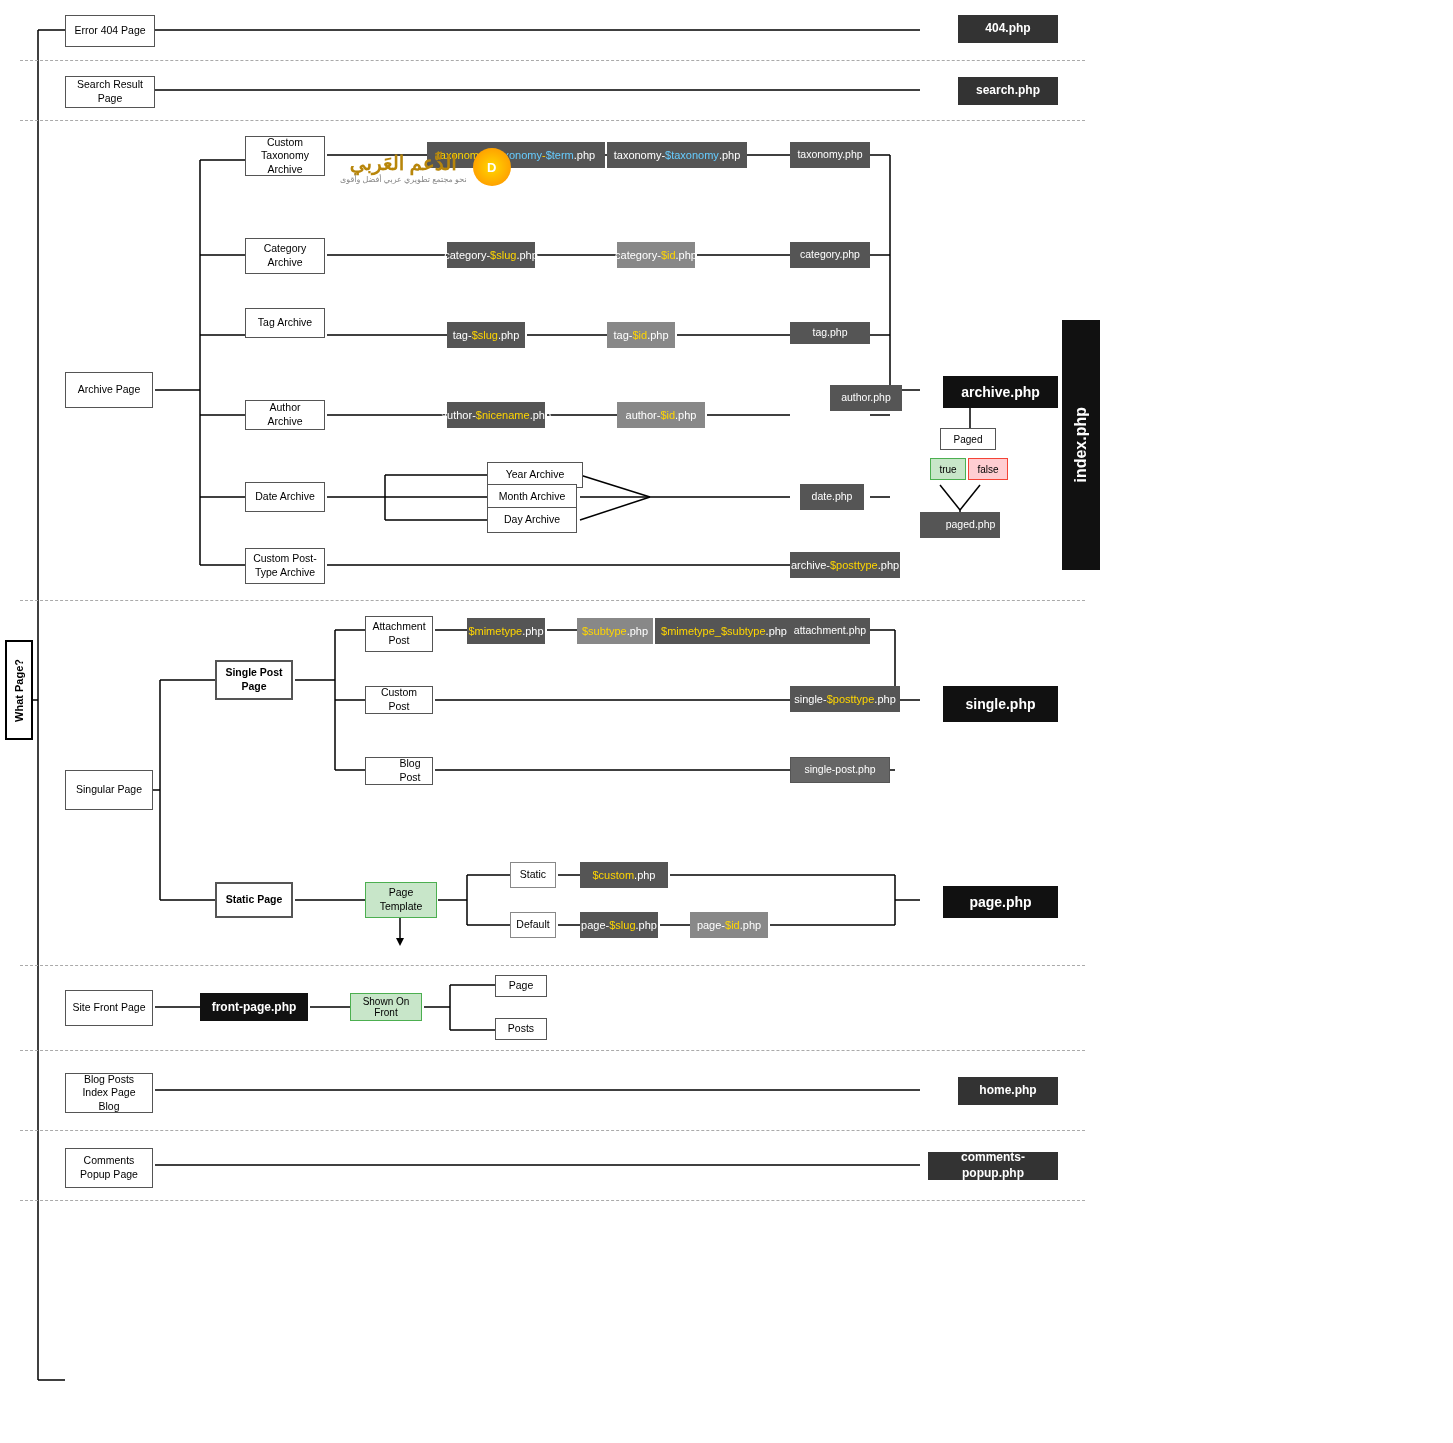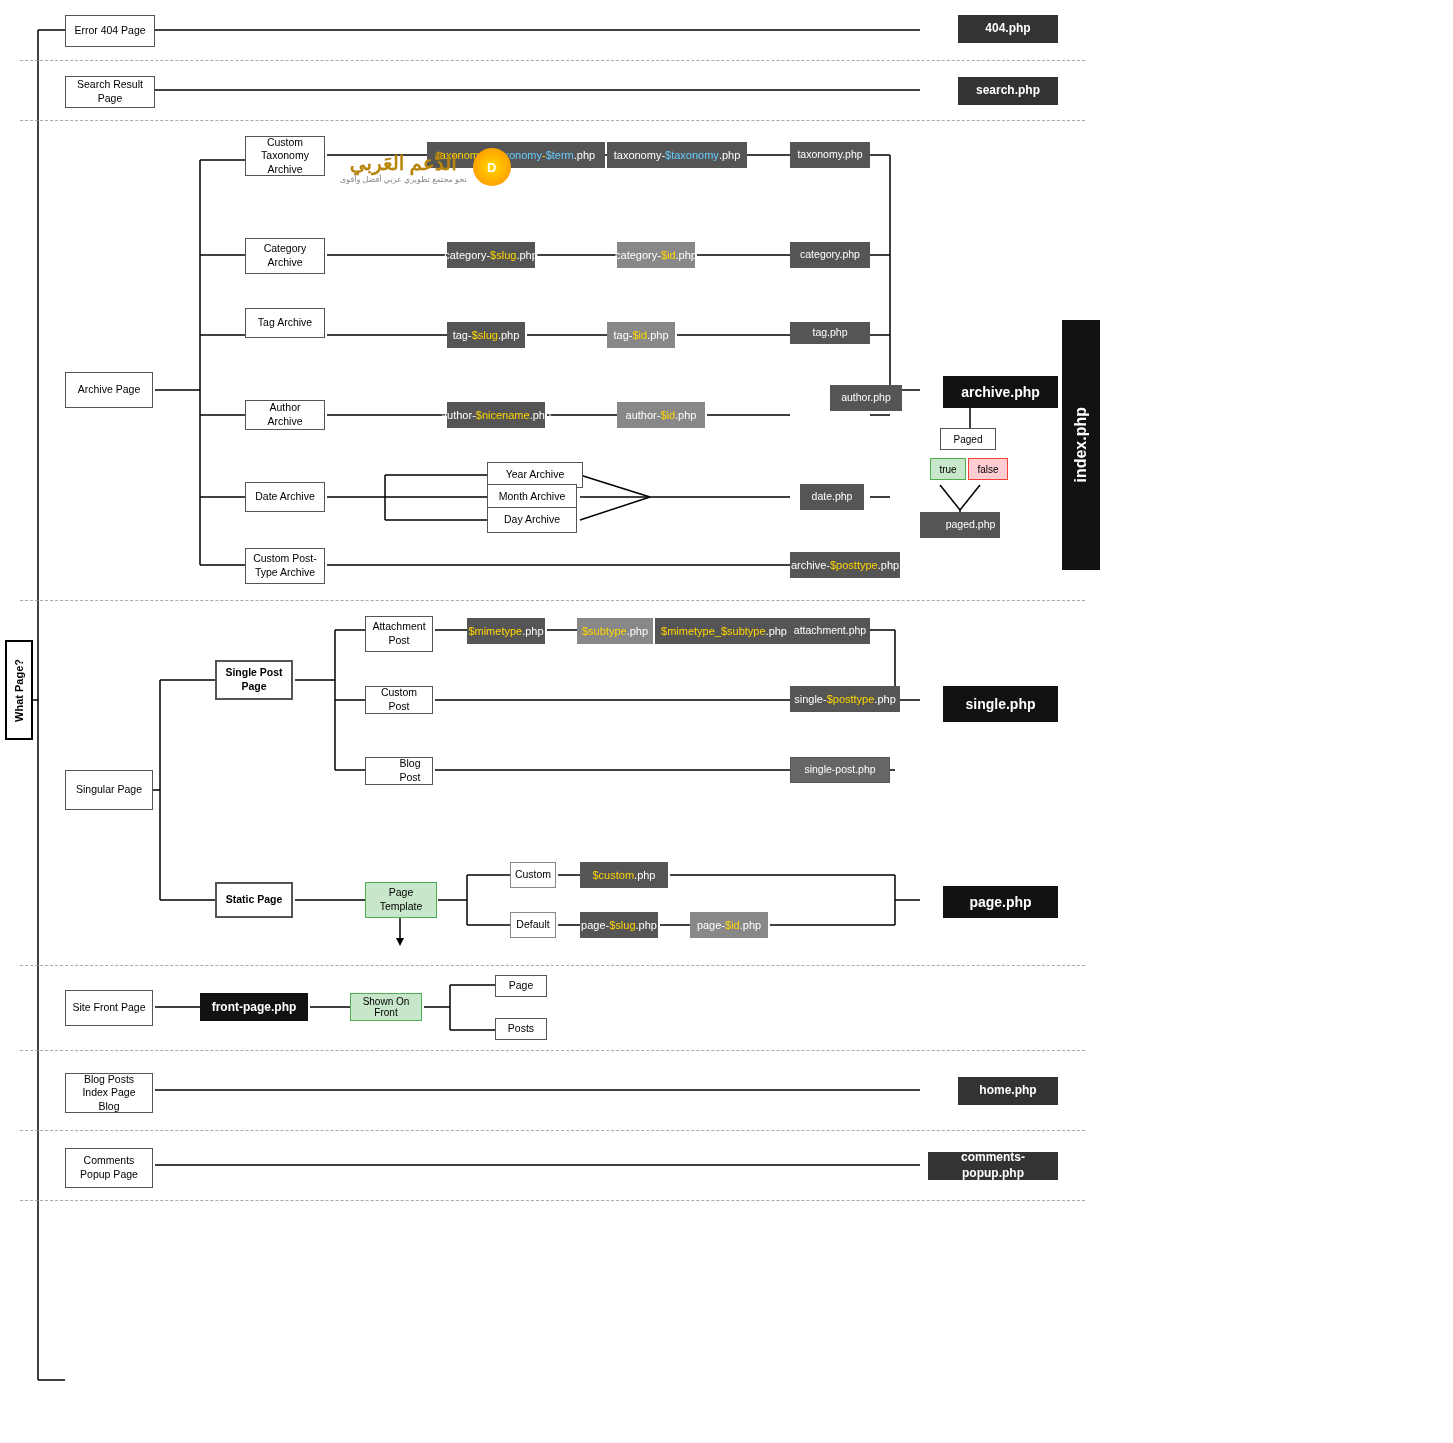--- a/index.html
+++ b/index.html
@@ -473,21 +473,21 @@
 
   <div class="node" style="left:215px; top:882px; width:78px; height:36px; border-width:2.5px; font-weight:bold;">
     <span>Static Page</span>
   </div>
 
   <div class="node node-green" style="left:365px; top:882px; width:72px; height:36px;">
     <span>Page Template</span>
   </div>
 
   <div class="node" style="left:510px; top:862px; width:46px; height:26px; border-color:#888;">
-    <span>Custom</span>
+    <span>Static</span>
   </div>
 
   <div class="node node-gray" style="left:580px; top:862px; width:88px; height:26px;">
     <span style="color:#ffd600;">$custom</span>
       <span>.php</span>
   </div>
 
   <div class="node" style="left:510px; top:912px; width:46px; height:26px; border-color:#888;">
     <span>Default</span>
   </div>

